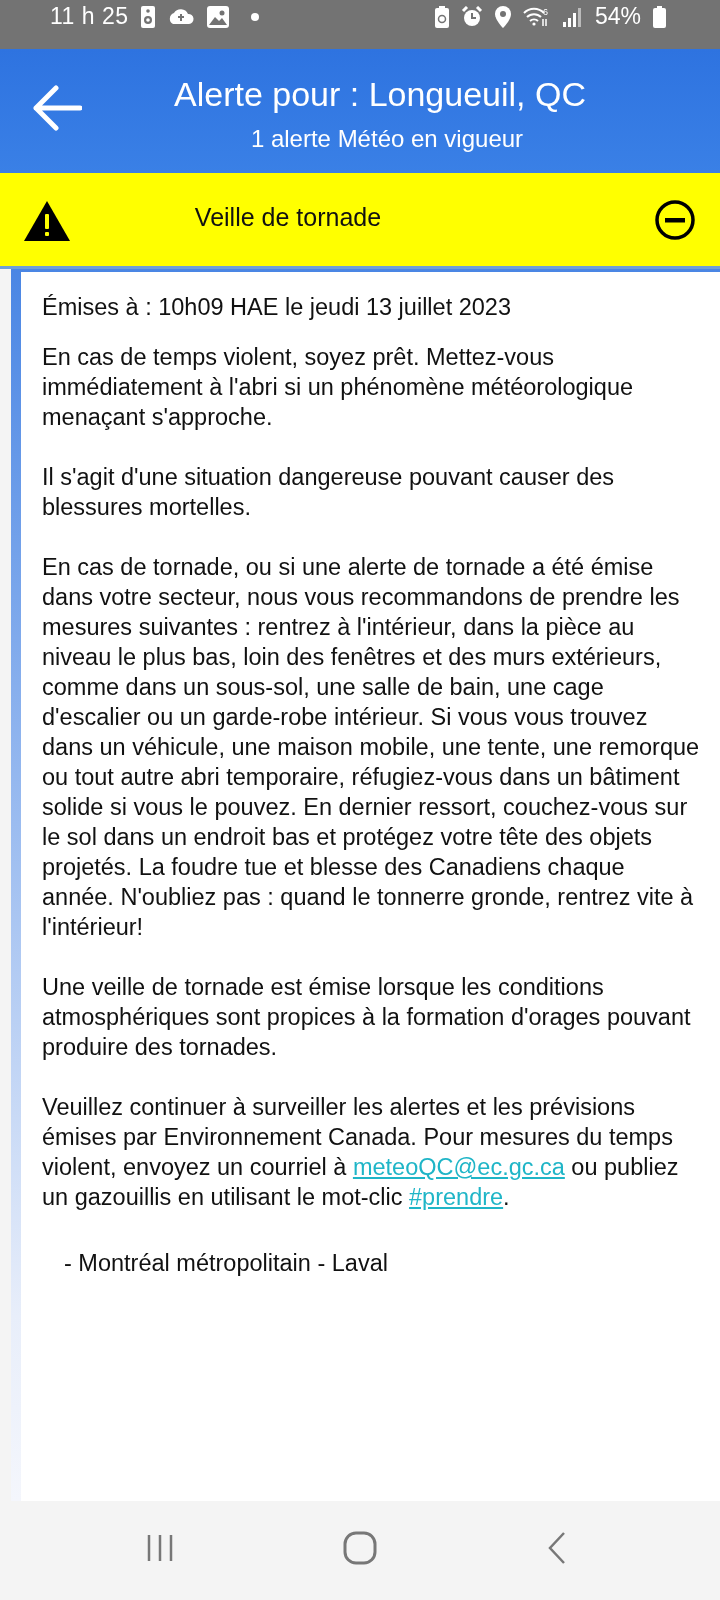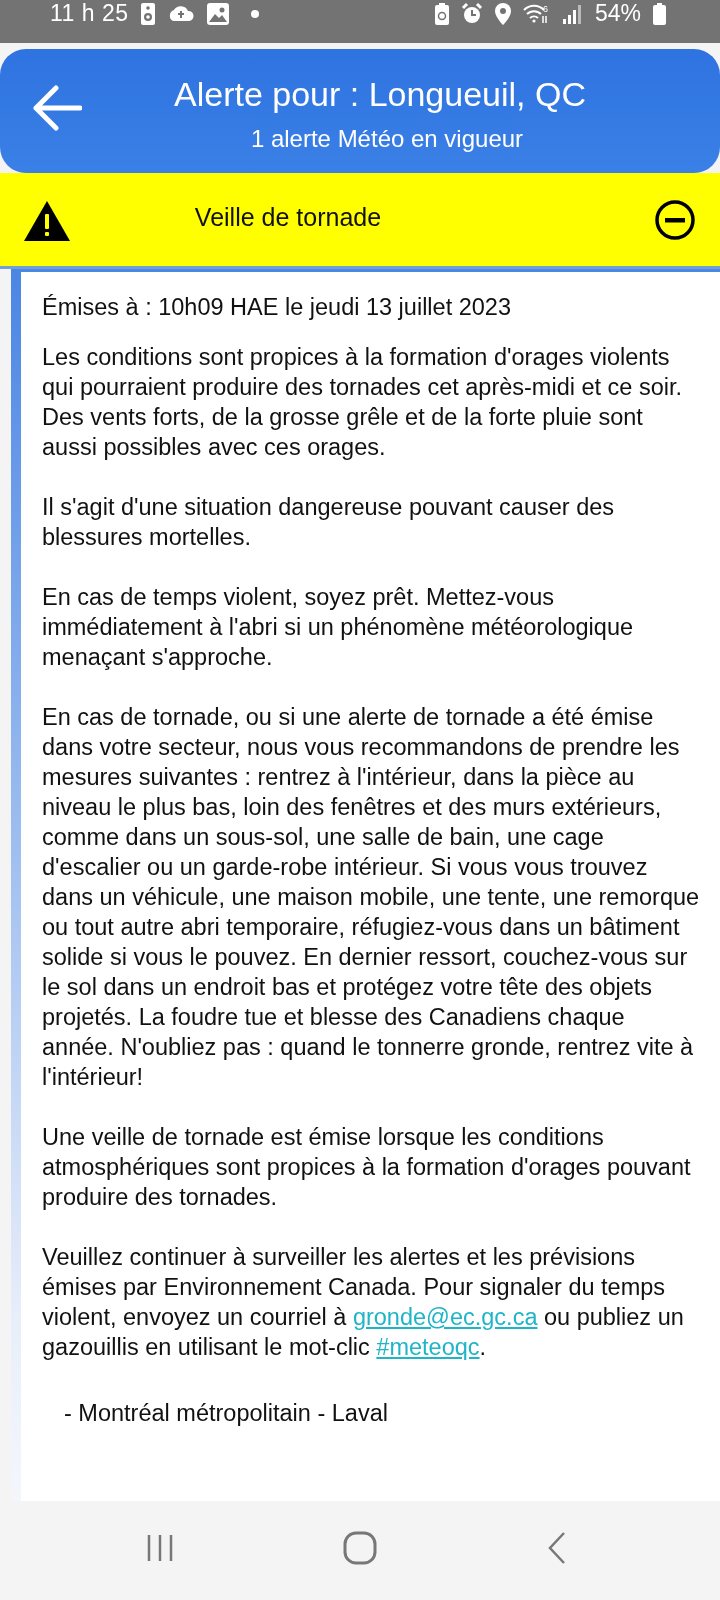--- a/index.html
+++ b/index.html
@@ -3,35 +3,34 @@
   <meta charset="utf-8">
   <style>
     * { box-sizing: border-box; margin: 0; padding: 0; }
     html, body { width: 720px; height: 1600px; overflow: hidden; }
     body {
       font-family: "Liberation Sans", "DejaVu Sans", sans-serif;
       background: #f4f4f4;
       position: relative;
     }
     .status-bar {
-      position: absolute; left: 0; top: 0; width: 720px; height: 43px;
+      position: absolute; left: 0; top: 0; width: 720px; height: 49px;
       background: #737373; color: #fff;
       display: flex; align-items: center; justify-content: space-between;
       padding: 0 54px 16px 50px; font-size: 23px; gap: 22px;
     }
     .status-left, .status-right { display: flex; align-items: center; gap: 12px; }
     .status-time { font-size: 23px; letter-spacing: 0.5px; }
     .sb-icon { display: inline-flex; align-items: center; justify-content: center; }
     .dot { width: 8px; height: 8px; border-radius: 50%; background: #fff; margin-left: 10px; }
 
     .app-bar {
       position: absolute; left: 0; top: 49px; width: 720px; height: 124px;
       background: linear-gradient(to bottom, #2e73e0, #3a80e6);
       color: #fff;
-      border-radius: 26px;
     }
     .back-btn { position: absolute; left: 28px; top: 30px; width: 58px; height: 58px; display: flex; align-items: center; justify-content: center; }
     .app-title { position: absolute; left: 0; width: 720px; top: 26px; text-align: center; font-size: 34px; padding-left: 40px; }
     .app-subtitle { position: absolute; left: 7px; width: 720px; top: 76px; text-align: center; font-size: 24px; padding-left: 40px; }
 
     .alert-banner {
       position: absolute; left: 0; top: 173px; width: 720px; height: 96px;
       background: #ffff00;
       border-bottom: 3px solid #6fa0d8;
     }
@@ -159,26 +158,25 @@
     <svg width="42" height="42" viewBox="0 0 42 42">
         <circle cx="21" cy="21" r="18" stroke="#000" stroke-width="3.5" fill="none"></circle>
         <rect x="11" y="19" width="20" height="4.5" fill="#000"></rect>
       </svg>
   </div>
 </div>
 
 <div class="content-wrap">
   <div class="card">
     <div class="issued">Émises à : 10h09 HAE le jeudi 13 juillet 2023</div>
-    <p class="para">Les conditions sont propices à la formation d'orages violents qui pourraient produire des tornades cet après-midi et ce soir. Des vents forts, de la grosse grêle et de la forte pluie sont aussi possibles avec ces orages.</p>
+    <p class="para">En cas de temps violent, soyez prêt. Mettez-vous immédiatement à l'abri si un phénomène météorologique menaçant s'approche.</p>
     <p class="para">Il s'agit d'une situation dangereuse pouvant causer des blessures mortelles.</p>
-    <p class="para">En cas de temps violent, soyez prêt. Mettez-vous immédiatement à l'abri si un phénomène météorologique menaçant s'approche.</p>
     <p class="para">En cas de tornade, ou si une alerte de tornade a été émise dans votre secteur, nous vous recommandons de prendre les mesures suivantes : rentrez à l'intérieur, dans la pièce au niveau le plus bas, loin des fenêtres et des murs extérieurs, comme dans un sous-sol, une salle de bain, une cage d'escalier ou un garde-robe intérieur. Si vous vous trouvez dans un véhicule, une maison mobile, une tente, une remorque ou tout autre abri temporaire, réfugiez-vous dans un bâtiment solide si vous le pouvez. En dernier ressort, couchez-vous sur le sol dans un endroit bas et protégez votre tête des objets projetés. La foudre tue et blesse des Canadiens chaque année. N'oubliez pas : quand le tonnerre gronde, rentrez vite à l'intérieur!</p>
     <p class="para">Une veille de tornade est émise lorsque les conditions atmosphériques sont propices à la formation d'orages pouvant produire des tornades.</p>
-    <p class="para"><span>Veuillez continuer à surveiller les alertes et les prévisions émises par Environnement Canada. Pour signaler du temps violent, envoyez un courriel à </span><a class="link">gronde@ec.gc.ca</a><span> ou publiez un gazouillis en utilisant le mot-clic </span><a class="link">#meteoqc</a><span>.</span></p>
+    <p class="para"><span>Veuillez continuer à surveiller les alertes et les prévisions émises par Environnement Canada. Pour mesures du temps violent, envoyez un courriel à </span><a class="link">meteoQC@ec.gc.ca</a><span> ou publiez un gazouillis en utilisant le mot-clic </span><a class="link">#prendre</a><span>.</span></p>
     <div class="region">- Montréal métropolitain - Laval</div>
   </div>
 </div>
 
 <div class="nav-bar">
   <div class="nav-btn" style="left:130px;">
     <svg width="30" height="30" viewBox="0 0 30 30">
         <path d="M4 2v26M15 2v26M26 2v26" stroke="#777" stroke-width="2.5"></path>
       </svg>
   </div>

